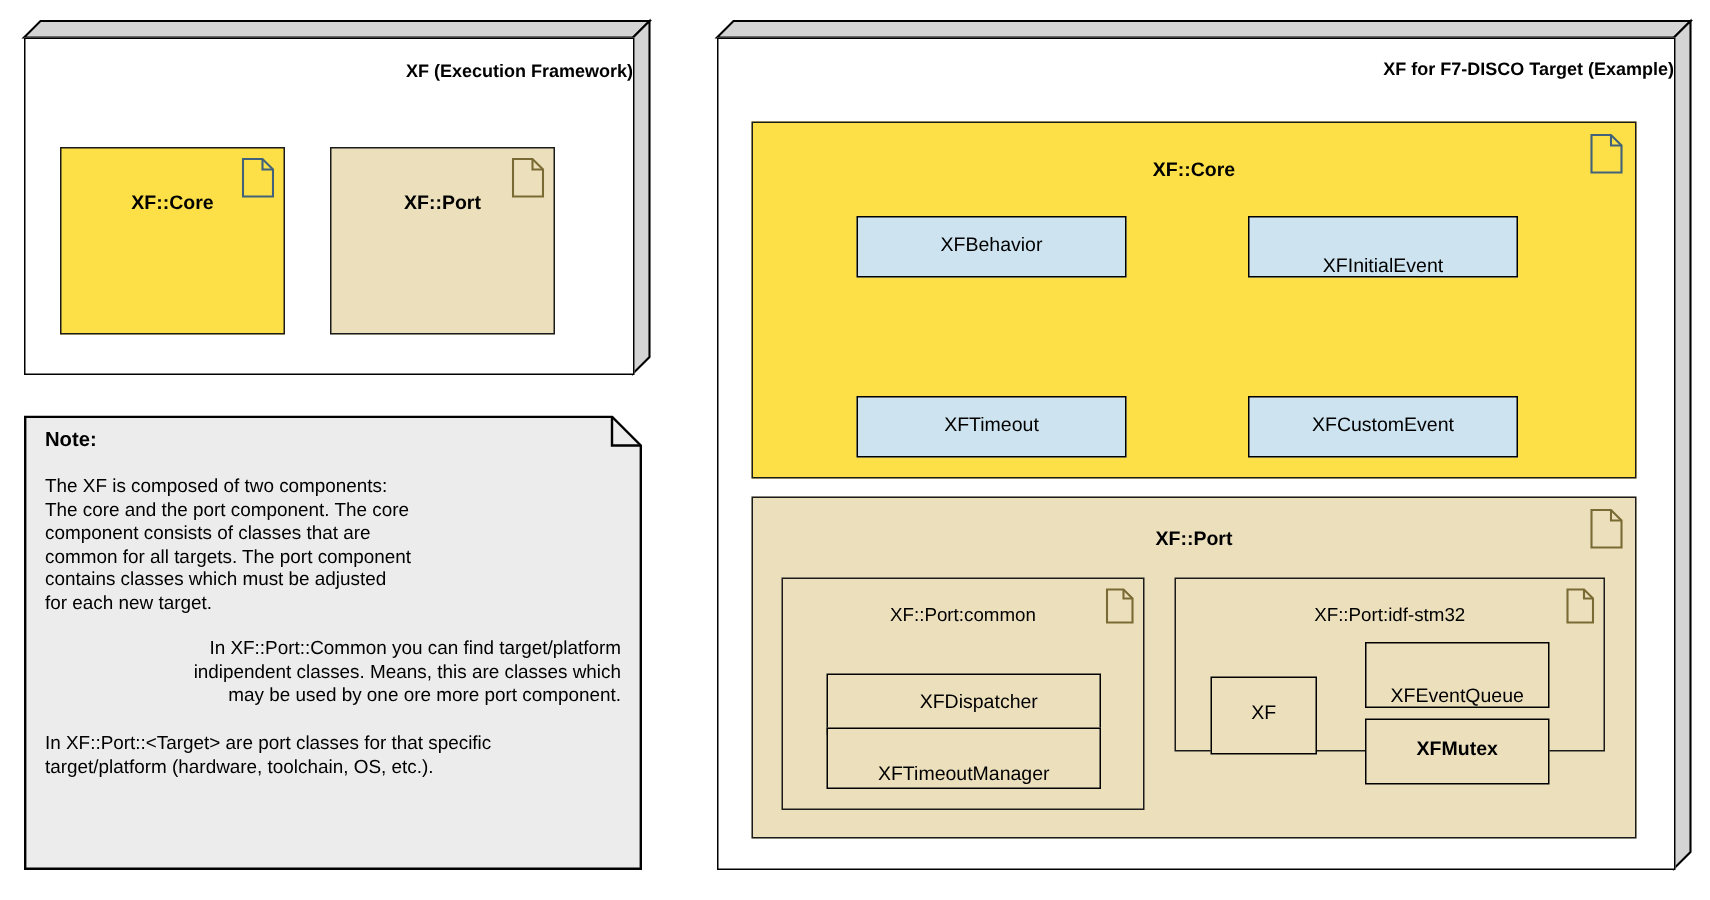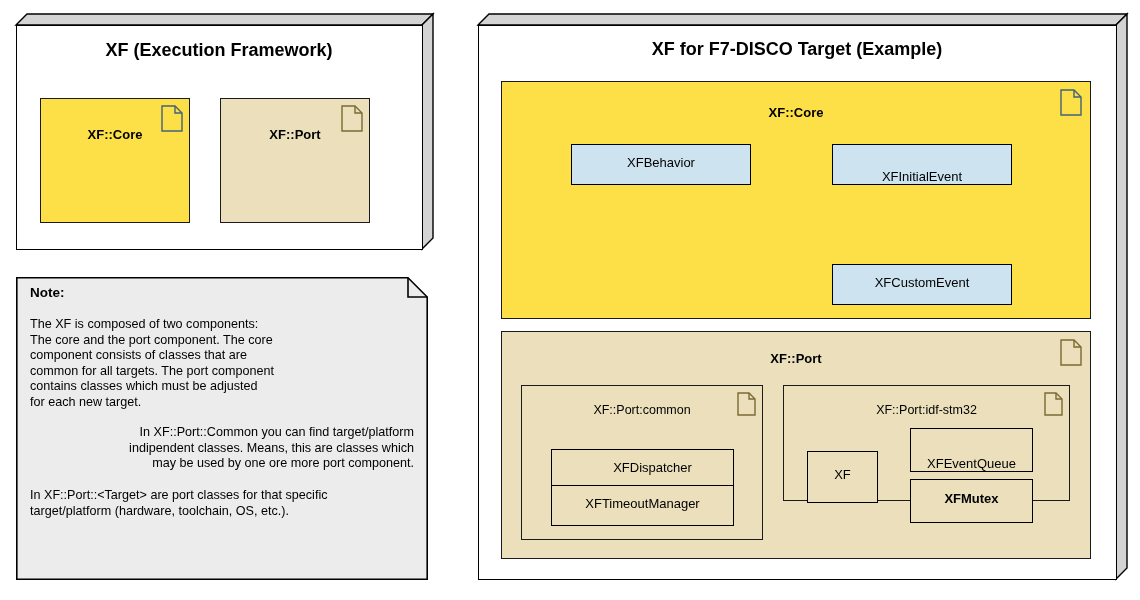--- a/index.html
+++ b/index.html
@@ -97,21 +97,21 @@
   .note .note-title {
     position: absolute;
     left: 12px;
     top: 8px;
     font-weight: bold;
     color: #000;
   }
   .note svg { position: absolute; left: 0; top: 0; display: block; }
 
   
-  .fs-title   { font-size: 18px; }
+  .fs-title   { font-size: 12px; text-align: right; }
   .fs-comp    { font-size: 13px; }
   .fs-sub     { font-size: 12.5px; }
   .fs-cls     { font-size: 13px; }
   .fs-note    { font-size: 12.6px; line-height: 15.6px; }
 </style>
 </head>
 <body>
 
 <div class="pkg3d" style="left:16px; top:14px; width:418px; height:236px;">
 
@@ -187,20 +187,23 @@
 
     <div class="cls blue fs-cls" style="left:69px; top:62px; width:180px; height:41px;">
       <span style="margin-top:10px;">XFBehavior</span>
     </div>
 
     <div class="cls blue fs-cls" style="left:330px; top:62px; width:180px; height:41px;">
       <span style="margin-top:24px;">XFInitialEvent</span>
     </div>
 
 
+    <div class="cls blue fs-cls" style="left:69px; top:182px; width:180px; height:41px;">
+      <span style="margin-top:10px;">XFTimeout</span>
+    </div>
 
     <div class="cls blue fs-cls" style="left:330px; top:182px; width:180px; height:41px;">
       <span style="margin-top:10px;">XFCustomEvent</span>
     </div>
   </div>
 
   <div class="comp tan" style="left:23px; top:317px; width:590px; height:228px; z-index:3;">
     <div class="comp-title fs-comp" style="top:19px;">XF::Port</div>
     <div class="doc-icon" style="right:8px; top:7px;">
       <svg width="22" height="27" viewBox="0 0 22 27">
@@ -216,21 +219,21 @@
           <path d="M1 1 H12 L18 7 V23 H1 Z" fill="none" stroke="#7a6a33" stroke-width="1.4"></path>
           <path d="M12 1 V7 H18" fill="none" stroke="#7a6a33" stroke-width="1.4"></path>
         </svg>
       </div>
 
       <div class="cls tan fs-cls" style="left:29px; top:63px; width:183px; height:41px;padding-left:20px;">
         <span style="margin-top:10px;">XFDispatcher</span>
       </div>
 
       <div class="cls tan fs-cls" style="left:29px; top:99px; width:183px; height:41px;">
-        <span style="margin-top:10px;">XFTimeoutManager</span>
+        <span style="margin-top:22px;">XFTimeoutManager</span>
       </div>
     </div>
 
     <div class="comp tan" style="left:281px; top:53px; width:287px; height:116px;">
       <div class="comp-subtitle fs-sub" style="top:17px;">XF::Port:idf-stm32</div>
       <div class="doc-icon" style="right:6px; top:6px;">
         <svg width="19" height="24" viewBox="0 0 19 24">
           <path d="M1 1 H12 L18 7 V23 H1 Z" fill="none" stroke="#7a6a33" stroke-width="1.4"></path>
           <path d="M12 1 V7 H18" fill="none" stroke="#7a6a33" stroke-width="1.4"></path>
         </svg>

